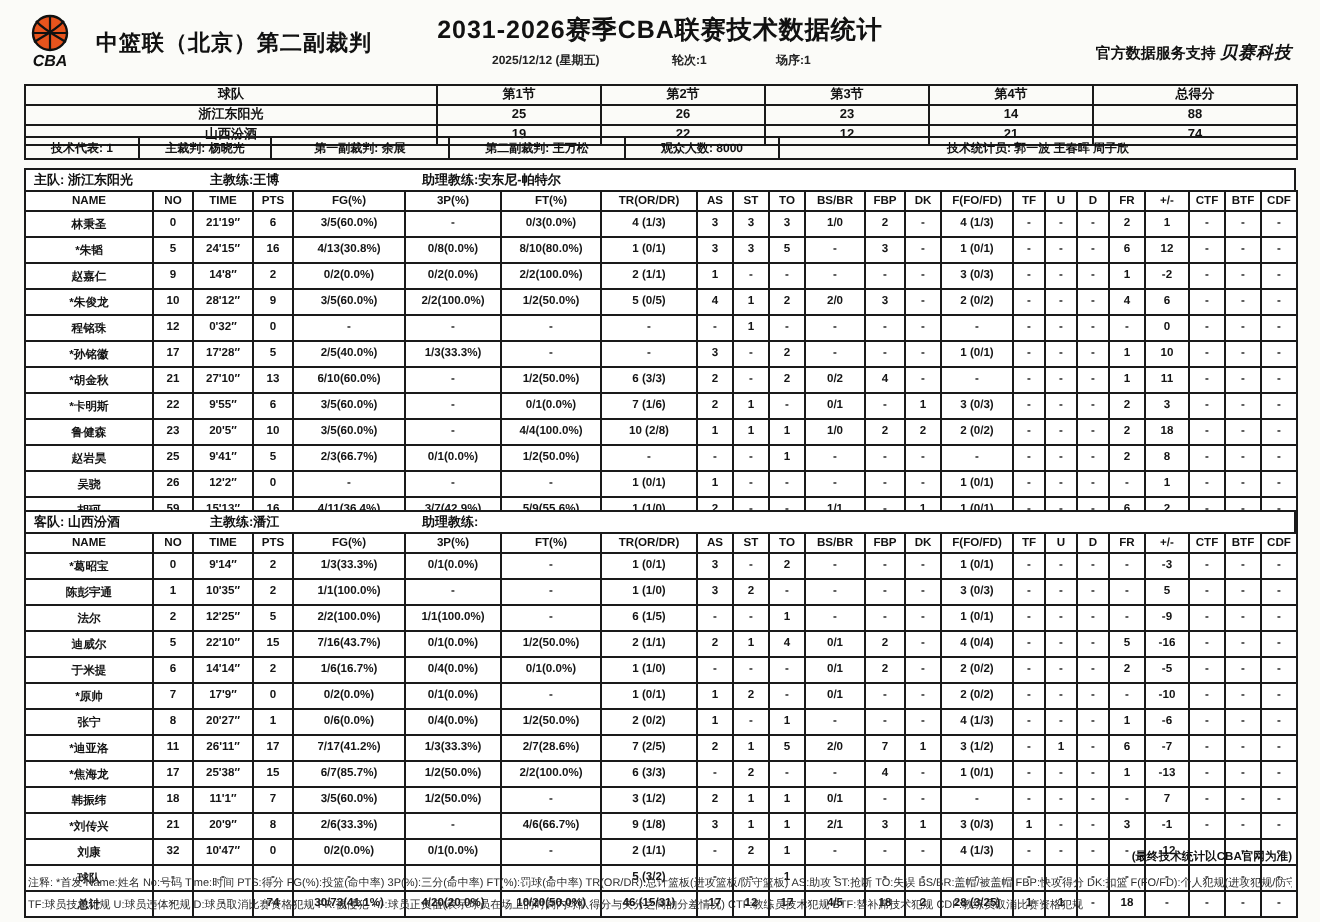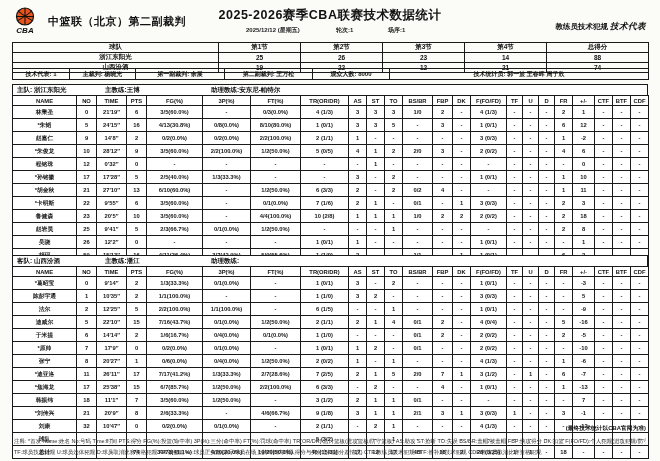--- a/index.html
+++ b/index.html
@@ -56,27 +56,27 @@
 <body>
 
 <div class="abs logo">
   <svg width="22" height="28" viewBox="0 0 22 28">
     <circle cx="11" cy="9.5" r="8.5" fill="#e8541d" stroke="#111" stroke-width="1.2"></circle>
     <path d="M2.5 9.5 H19.5 M11 1 V18 M4 3.5 C8 8,14 11,19 14 M18 3.5 C14 8,8 11,3 14" stroke="#111" stroke-width="1.1" fill="none"></path>
     <text x="11" y="26" text-anchor="middle" font-size="8" font-weight="bold" font-style="italic" fill="#111" font-family="Liberation Sans, sans-serif">CBA</text>
   </svg>
 </div>
 <div class="abs company">中篮联（北京）第二副裁判</div>
-<div class="abs title">2025-2026赛季CBA联赛技术数据统计</div>
+<div class="abs title">2031-2026赛季CBA联赛技术数据统计</div>
 <div class="abs sub date">2025/12/12 (星期五)</div>
 <div class="abs sub round">轮次:1</div>
 <div class="abs sub seq">场序:1</div>
 <div class="abs support">
-  <span>教练员技术犯规</span>
-  <span class="brand">技术代表</span>
+  <span>官方数据服务支持</span>
+  <span class="brand">贝赛科技</span>
 </div>
 
 <table class="abs summary">
     <colgroup>
       <col style="width: 206px;">
       <col style="width: 82px;">
       <col style="width: 82px;">
       <col style="width: 82px;">
       <col style="width: 82px;">
       <col style="width: 102px;">

